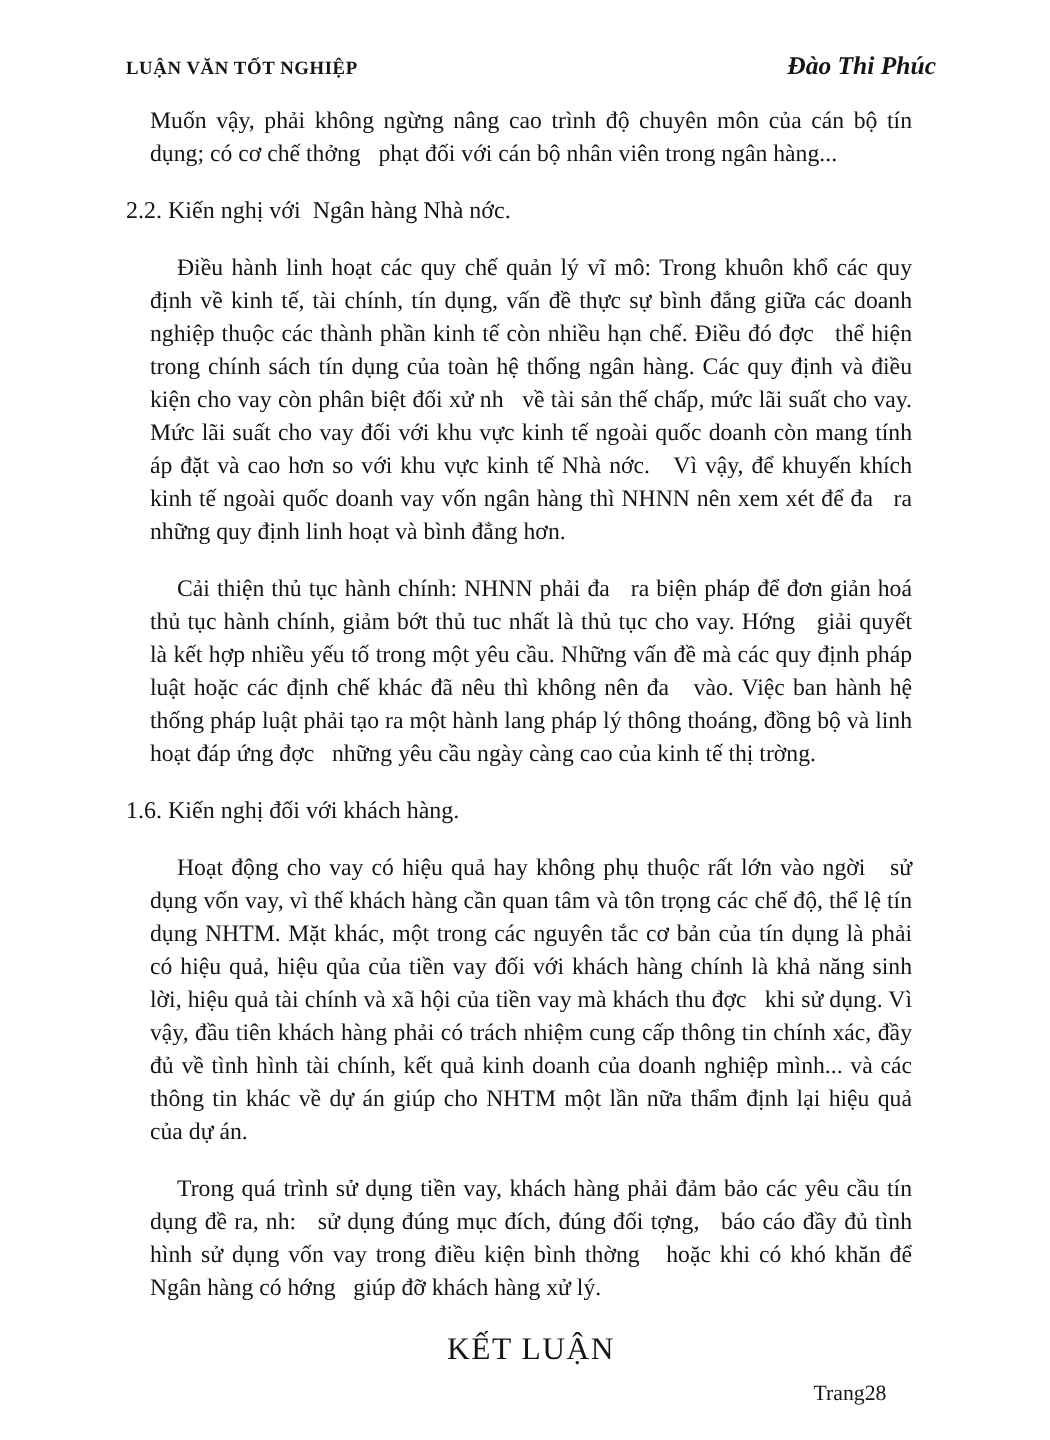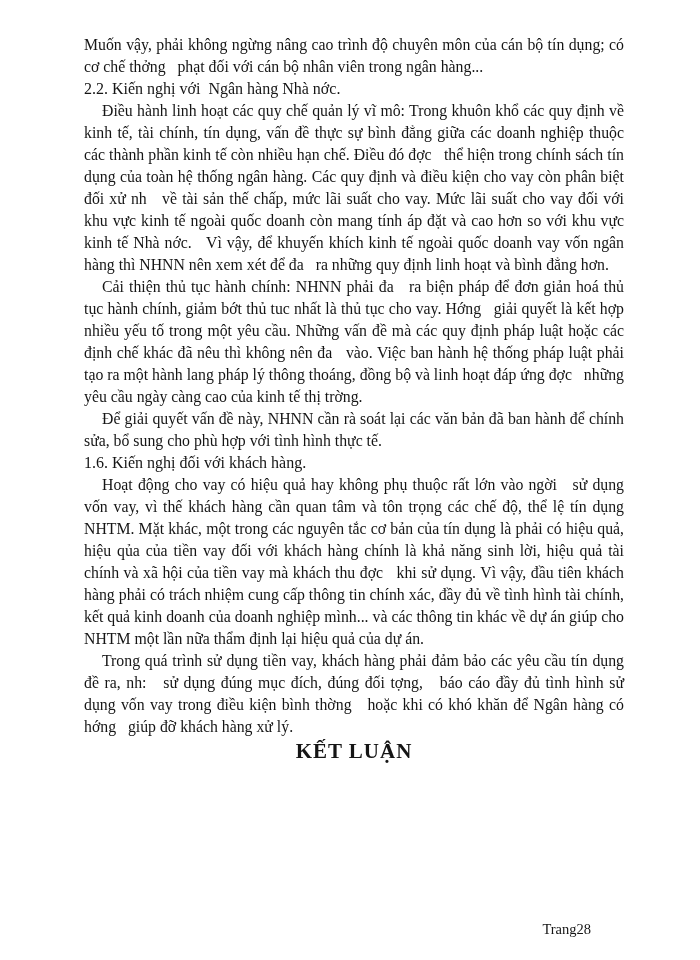--- a/index.html
+++ b/index.html
@@ -34,69 +34,72 @@
     font-weight: bold;
     font-style: italic;
     font-size: 17px;
   }
   .doc-body {
     font-size: 15.8px;
     line-height: 22px;
     text-align: justify;
   }
   .doc-body p {
-    margin: 0;
+    margin: 16px;
     white-space: pre-wrap;
   }
   .doc-body p.indent {
     text-indent: 18px;
   }
   .doc-body h2 {
     margin: 0;
     font-size: 16px;
     font-weight: normal;
     line-height: 22px;
     white-space: pre-wrap;
   }
   .lead-italic {
   }
   .conclusion-heading {
     margin: 34px 0 2px 0;
     text-align: center;
     font-size: 21px;
-    font-weight: bold;
+    font-weight: normal;
     letter-spacing: 1px;
     line-height: 26px;
     text-indent: 0 !important;
   }
   .doc-footer {
     position: absolute;
     right: 109px;
     bottom: 22px;
     font-size: 14.5px;
     color: #151515;
   }
 </style>
 </head>
 <body>
 
 <div class="page">
 
+  <div class="doc-header">
+    <span class="running-title">LUẬN VĂN TỐT NGHIỆP</span>
+    <span class="author">Đào Thi Phúc</span>
+  </div>
 
   <div class="doc-body">
 
     <p>Muốn vậy, phải không ngừng nâng cao trình độ chuyên môn của cán bộ tín dụng; có cơ chế thởng   phạt đối với cán bộ nhân viên trong ngân hàng...</p>
 
     <h2>2.2. Kiến nghị với  Ngân hàng Nhà nớc.</h2>
 
     <p class="indent"><span class="lead-italic">Điều hành linh hoạt các quy chế quản lý vĩ mô:</span><span> Trong khuôn khổ các quy định về kinh tế, tài chính, tín dụng, vấn đề thực sự bình đẳng giữa các doanh nghiệp thuộc các thành phần kinh tế còn nhiều hạn chế. Điều đó đợc   thể hiện trong chính sách tín dụng của toàn hệ thống ngân hàng. Các quy định và điều kiện cho vay còn phân biệt đối xử nh   về tài sản thế chấp, mức lãi suất cho vay. Mức lãi suất cho vay đối với khu vực kinh tế ngoài quốc doanh còn mang tính áp đặt và cao hơn so với khu vực kinh tế Nhà nớc.   Vì vậy, để khuyến khích kinh tế ngoài quốc doanh vay vốn ngân hàng thì NHNN nên xem xét để đa   ra những quy định linh hoạt và bình đẳng hơn.</span></p>
 
     <p class="indent"><span class="lead-italic">Cải thiện thủ tục hành chính:</span><span> NHNN phải đa   ra biện pháp để đơn giản hoá thủ tục hành chính, giảm bớt thủ tuc nhất là thủ tục cho vay. Hớng   giải quyết là kết hợp nhiều yếu tố trong một yêu cầu. Những vấn đề mà các quy định pháp luật hoặc các định chế khác đã nêu thì không nên đa   vào. Việc ban hành hệ thống pháp luật phải tạo ra một hành lang pháp lý thông thoáng, đồng bộ và linh hoạt đáp ứng đợc   những yêu cầu ngày càng cao của kinh tế thị trờng.</span></p>
 
-    <p class="indent">Để giải quyết vấn đề này, NHNN cần rà soát lại các văn bản đã ban hành để chính sửa, bổ sung cho phù hợp với tình hình thực tế.</p>
 
     <h2>1.6. Kiến nghị đối với khách hàng.</h2>
 
     <p class="indent">Hoạt động cho vay có hiệu quả hay không phụ thuộc rất lớn vào ngời   sử dụng vốn vay, vì thế khách hàng cần quan tâm và tôn trọng các chế độ, thể lệ tín dụng NHTM. Mặt khác, một trong các nguyên tắc cơ bản của tín dụng là phải có hiệu quả, hiệu qủa của tiền vay đối với khách hàng chính là khả năng sinh lời, hiệu quả tài chính và xã hội của tiền vay mà khách thu đợc   khi sử dụng. Vì vậy, đầu tiên khách hàng phải có trách nhiệm cung cấp thông tin chính xác, đầy đủ về tình hình tài chính, kết quả kinh doanh của doanh nghiệp mình... và các thông tin khác về dự án giúp cho NHTM một lần nữa thẩm định lại hiệu quả của dự án.</p>
 
     <p class="indent">Trong quá trình sử dụng tiền vay, khách hàng phải đảm bảo các yêu cầu tín dụng đề ra, nh:   sử dụng đúng mục đích, đúng đối tợng,   báo cáo đầy đủ tình hình sử dụng vốn vay trong điều kiện bình thờng   hoặc khi có khó khăn để Ngân hàng có hớng   giúp đỡ khách hàng xử lý.</p>
 
     <p class="conclusion-heading">KẾT LUẬN</p>
 
 

